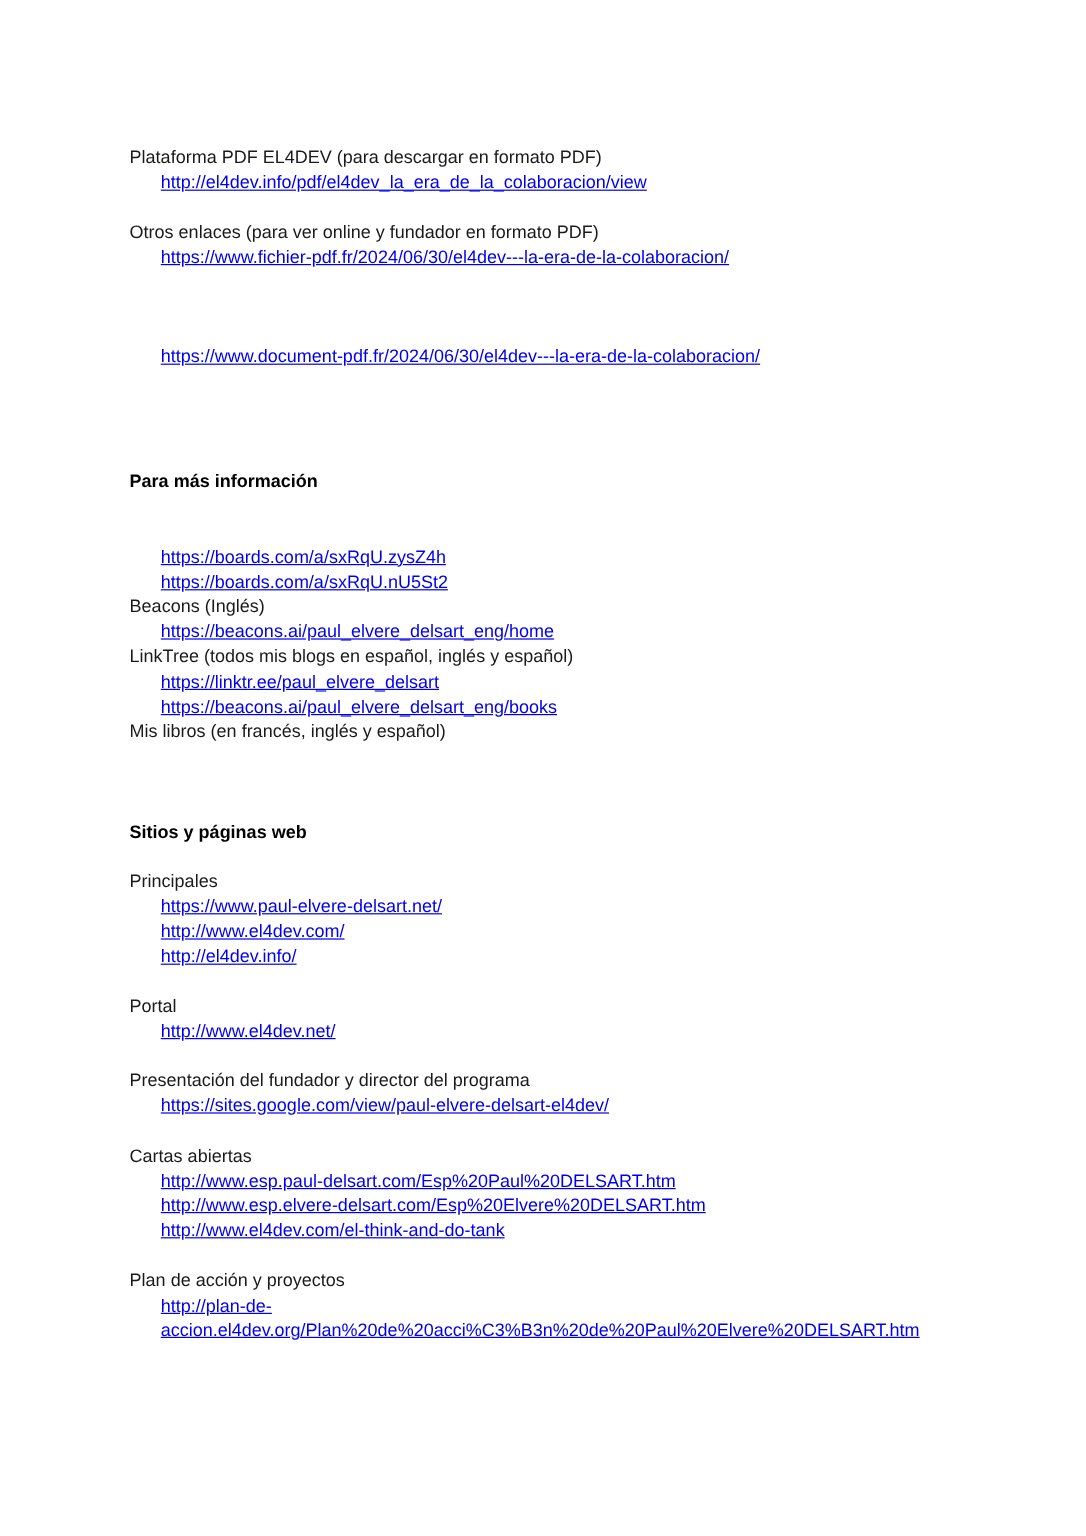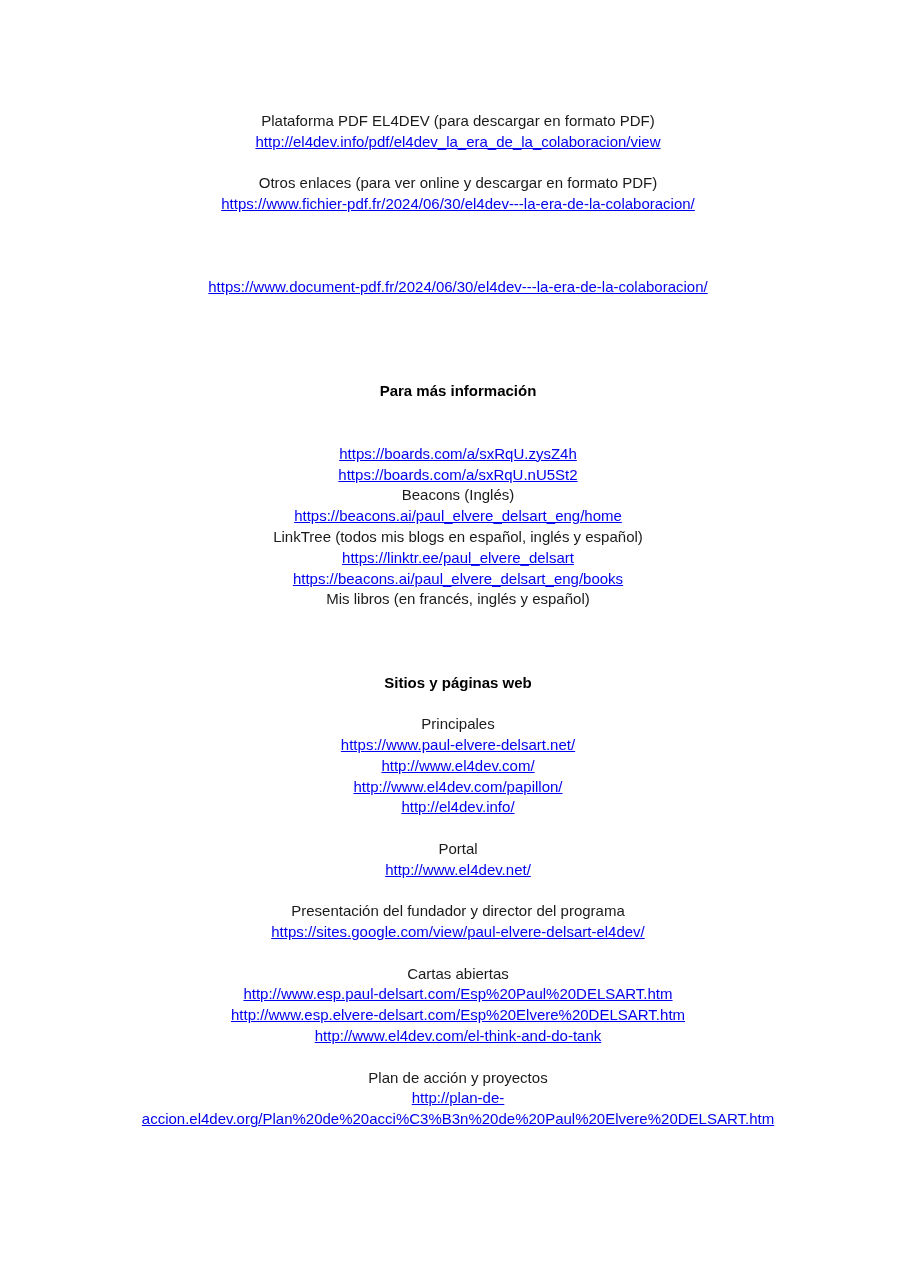--- a/index.html
+++ b/index.html
@@ -16,45 +16,45 @@
     overflow:hidden;
     background:var(--bg);
     font-family:"Liberation Sans", sans-serif;
     font-size:15px;
     line-height:20.8px;
     color:var(--text);
   }
   .page-content{
     position:absolute;
     left:108px;
-    top:111px;
+    top:122px;
     width:700px;
-    text-align:center;
   }
   .line{
     height:20.8px;
     white-space:pre;
   }
   .line.heading{
     font-weight:bold;
     color:var(--heading);
   }
   .line a{
     color:var(--link);
     cursor:pointer;
+    margin-left:26px;
   }
 </style>
 </head>
 <body>
 
 <div class="page-content" id="content">
     <div class="line text">Plataforma PDF EL4DEV (para descargar en formato PDF)</div>
     <div class="line link"><a href="#">http://el4dev.info/pdf/el4dev_la_era_de_la_colaboracion/view</a></div>
     <div class="line blank"></div>
-    <div class="line text">Otros enlaces (para ver online y descargar en formato PDF)</div>
+    <div class="line text">Otros enlaces (para ver online y fundador en formato PDF)</div>
     <div class="line link"><a href="#">https://www.fichier-pdf.fr/2024/06/30/el4dev---la-era-de-la-colaboracion/</a></div>
     <div class="line blank"></div>
     <div class="line blank"></div>
     <div class="line blank"></div>
     <div class="line link"><a href="#">https://www.document-pdf.fr/2024/06/30/el4dev---la-era-de-la-colaboracion/</a></div>
     <div class="line blank"></div>
     <div class="line blank"></div>
     <div class="line blank"></div>
     <div class="line blank"></div>
     <div class="line heading">Para más información</div>
@@ -69,21 +69,20 @@
     <div class="line link"><a href="#">https://beacons.ai/paul_elvere_delsart_eng/books</a></div>
     <div class="line text">Mis libros (en francés, inglés y español)</div>
     <div class="line blank"></div>
     <div class="line blank"></div>
     <div class="line blank"></div>
     <div class="line heading">Sitios y páginas web</div>
     <div class="line blank"></div>
     <div class="line text">Principales</div>
     <div class="line link"><a href="#">https://www.paul-elvere-delsart.net/</a></div>
     <div class="line link"><a href="#">http://www.el4dev.com/</a></div>
-    <div class="line link"><a href="#">http://www.el4dev.com/papillon/</a></div>
     <div class="line link"><a href="#">http://el4dev.info/</a></div>
     <div class="line blank"></div>
     <div class="line text">Portal</div>
     <div class="line link"><a href="#">http://www.el4dev.net/</a></div>
     <div class="line blank"></div>
     <div class="line text">Presentación del fundador y director del programa</div>
     <div class="line link"><a href="#">https://sites.google.com/view/paul-elvere-delsart-el4dev/</a></div>
     <div class="line blank"></div>
     <div class="line text">Cartas abiertas</div>
     <div class="line link"><a href="#">http://www.esp.paul-delsart.com/Esp%20Paul%20DELSART.htm</a></div>

